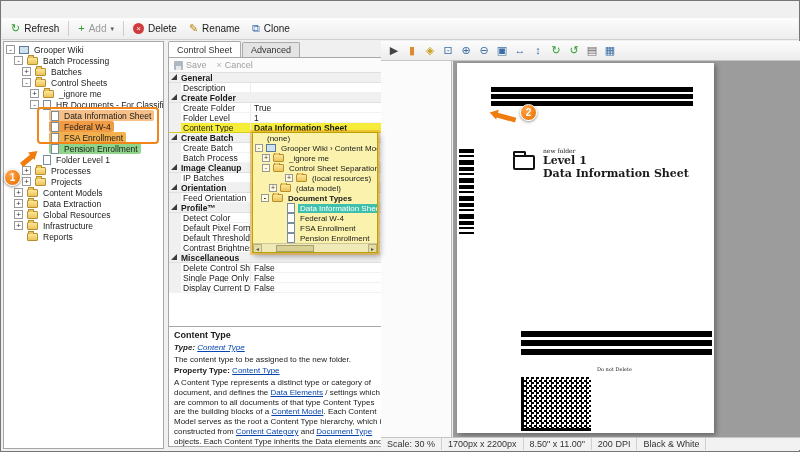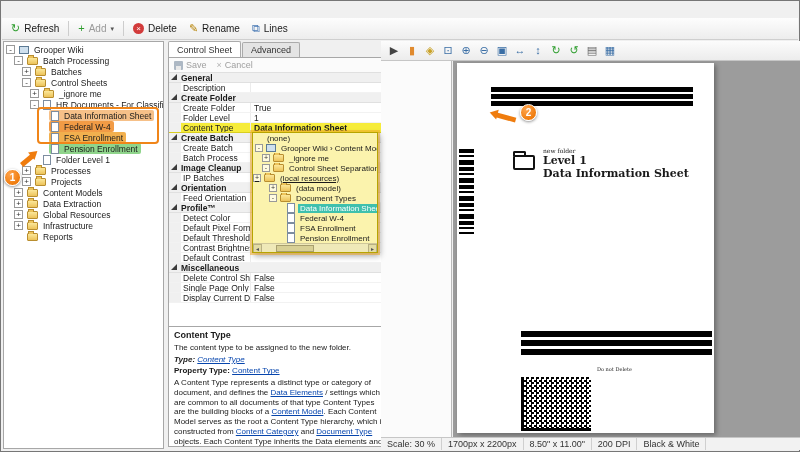--- a/index.html
+++ b/index.html
@@ -139,21 +139,21 @@
       <div class="tb-btn">
         <span class="tb-ic tb-round" style="color: rgb(255, 255, 255); background: rgb(210, 59, 59);">×</span>
         <span class="tb-lbl">Delete</span>
       </div>
       <div class="tb-btn">
         <span class="tb-ic" style="color: rgb(184, 134, 11);">✎</span>
         <span class="tb-lbl">Rename</span>
       </div>
       <div class="tb-btn">
         <span class="tb-ic" style="color: rgb(74, 122, 181);">⧉</span>
-        <span class="tb-lbl">Lines</span>
+        <span class="tb-lbl">Clone</span>
       </div>
     </div>
 
   <div class="tree-panel" id="tree">
       <div class="tree-row" style="padding-left: 2px;">
         <span class="expander">-</span>
         <span class="hlwrap">
           <span class="ticon ticon-computer"></span>
           <span class="tlabel">Grooper Wiki</span>
         </span>
@@ -374,25 +374,20 @@
           <div class="pg-row">
             <span class="pg-gutter"></span>
             <span class="pg-name">Default Threshold</span>
             <span class="pg-value"></span>
           </div>
           <div class="pg-row">
             <span class="pg-gutter"></span>
             <span class="pg-name">Contrast Brightness</span>
             <span class="pg-value"></span>
           </div>
-          <div class="pg-row">
-            <span class="pg-gutter"></span>
-            <span class="pg-name">Default Contrast</span>
-            <span class="pg-value"></span>
-          </div>
           <div class="pg-cat">
             <span class="pg-cat-marker"></span>
             <span class="pg-cat-label">Miscellaneous</span>
           </div>
           <div class="pg-row">
             <span class="pg-gutter"></span>
             <span class="pg-name">Delete Control Sheet</span>
             <span class="pg-value">False</span>
           </div>
           <div class="pg-row">
@@ -401,25 +396,25 @@
             <span class="pg-value">False</span>
           </div>
           <div class="pg-row">
             <span class="pg-gutter"></span>
             <span class="pg-name">Display Current Date</span>
             <span class="pg-value">False</span>
           </div>
         </div>
       <div class="help-panel">
         <div class="help-title">Content Type</div>
-        <div class="help-line">The content type to be assigned to the new folder.</div>
         <div class="help-line italic">
           <span class="help-label">Type:</span>
           <a class="help-link">Content Type</a>
         </div>
+        <div class="help-line">The content type to be assigned to the new folder.</div>
         <div class="help-line">
           <span class="help-label">Property Type:</span>
           <a class="help-link">Content Type</a>
         </div>
         <div class="help-body" id="help-body"><span>A Content Type represents a distinct type or category of document, and defines the </span><a class="help-link">Data Elements</a><span> / settings which are common to all documents of that type Content Types are the building blocks of a </span><a class="help-link">Content Model</a><span>. Each Content Model serves as the root a Content Type hierarchy, which is constructed from </span><a class="help-link">Content Category</a><span> and </span><a class="help-link">Document Type</a><span> objects. Each Content Type inherits the Data elements and settings of its parent.</span></div>
       </div>
     </div>
   </div>
 
   <div class="viewer-panel">
@@ -513,31 +508,31 @@
         <div class="pp-row" style="padding-left: 9px;">
           <span class="expander sm">+</span>
           <span class="ticon ticon-folder"></span>
           <span class="tlabel">_ignore me</span>
         </div>
         <div class="pp-row" style="padding-left: 9px;">
           <span class="expander sm">-</span>
           <span class="ticon ticon-folder"></span>
           <span class="tlabel">Control Sheet Separation - HR D</span>
         </div>
-        <div class="pp-row" style="padding-left: 0; text-decoration: underline;">
+        <div class="pp-row" style="padding-left: 32px;">
           <span class="expander sm">+</span>
           <span class="ticon ticon-folder"></span>
           <span class="tlabel">(local resources)</span>
         </div>
         <div class="pp-row" style="padding-left: 16px;">
           <span class="expander sm">+</span>
           <span class="ticon ticon-folder"></span>
           <span class="tlabel">(data model)</span>
         </div>
-        <div class="pp-row" style="padding-left: 16px;">
+        <div class="pp-row" style="padding-left: 8px; font-weight: bold;">
           <span class="expander sm">-</span>
           <span class="ticon ticon-folder"></span>
           <span class="tlabel">Document Types</span>
         </div>
         <div class="pp-row pp-sel" style="padding-left: 23px;">
           <span class="expander sm ex-hidden">+</span>
           <span class="ticon ticon-page"></span>
           <span class="tlabel">Data Information Sheet</span>
         </div>
         <div class="pp-row" style="padding-left: 23px;">

